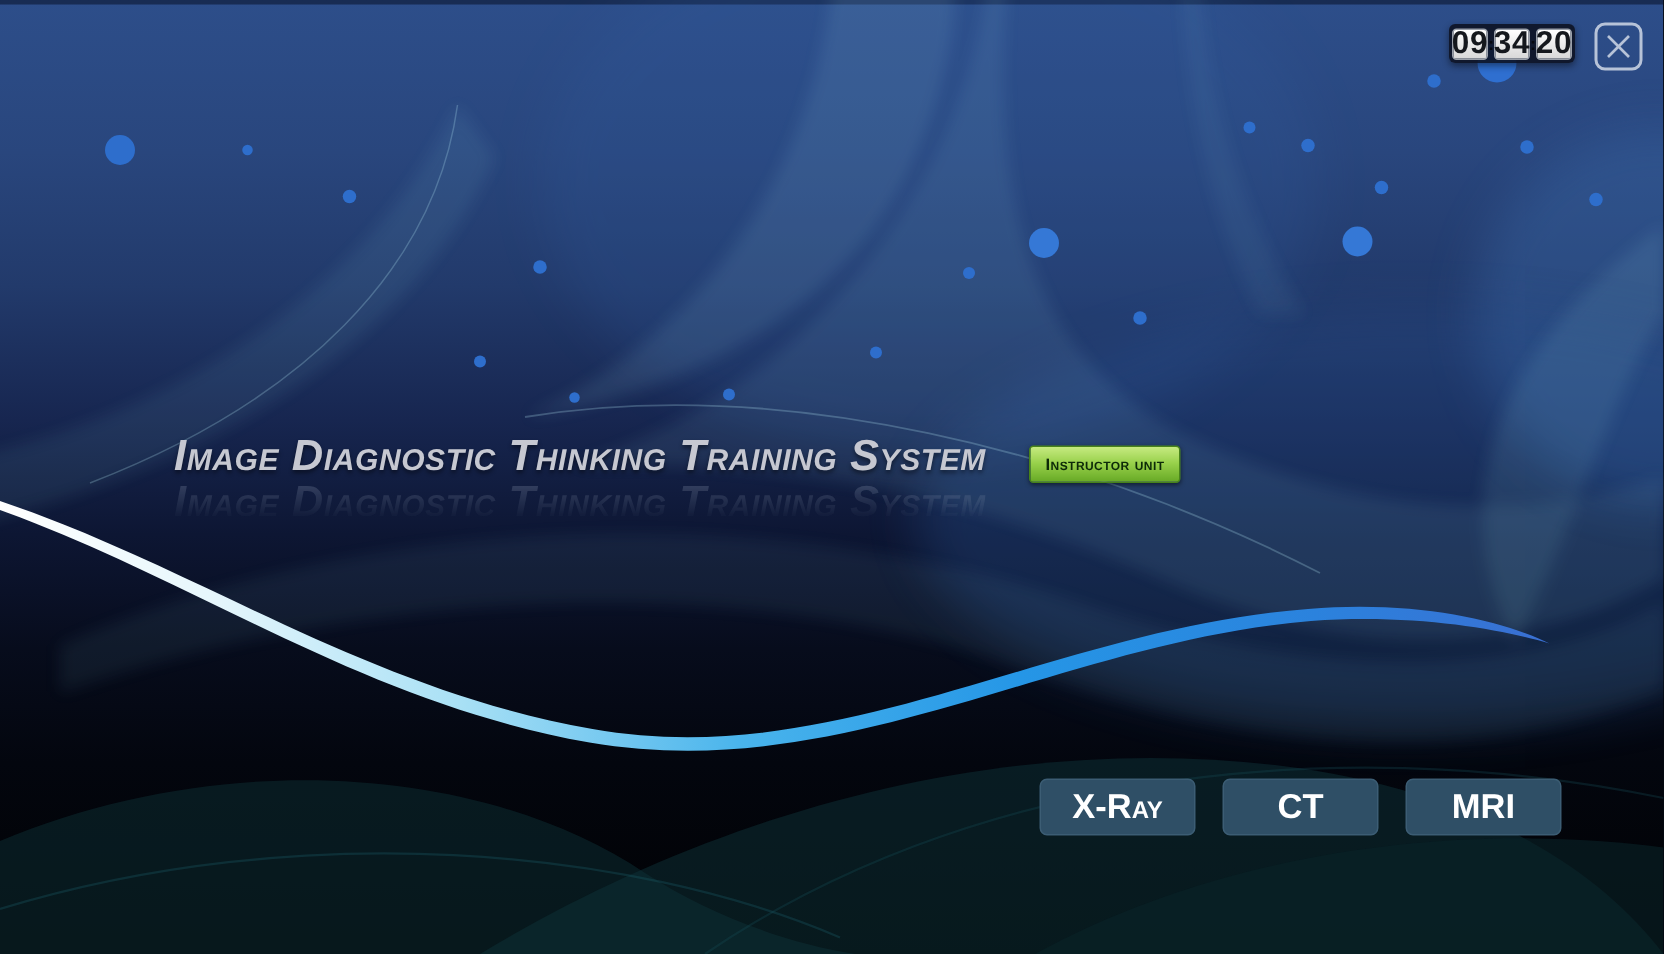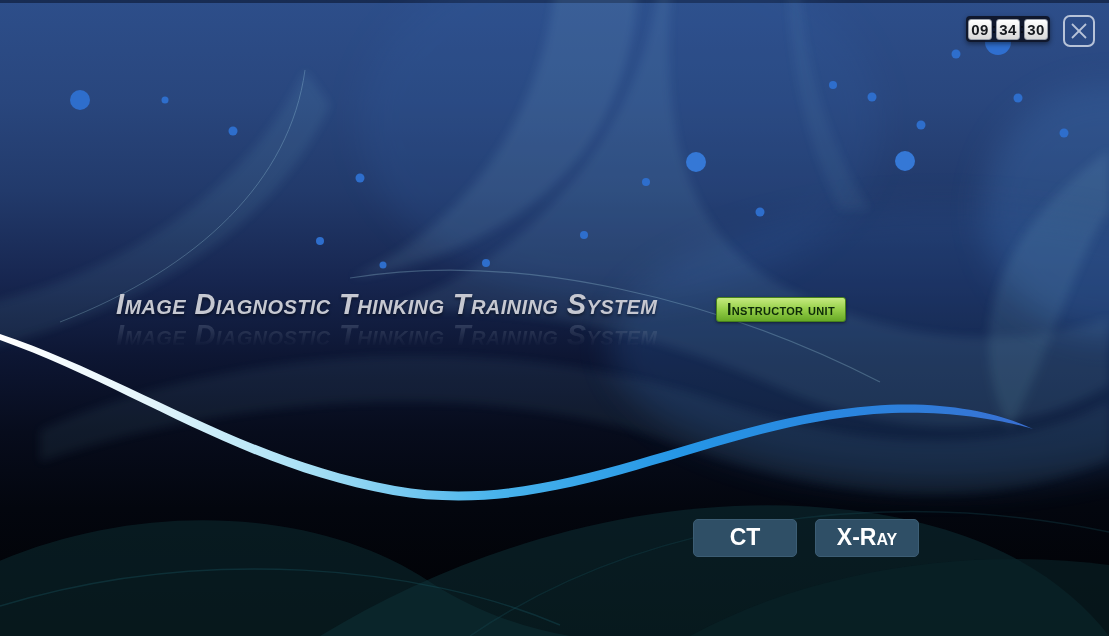--- a/index.html
+++ b/index.html
@@ -6,46 +6,46 @@
   body{font-family:"Liberation Sans",sans-serif;}
   .stage{position:relative;width:1109px;height:636px;overflow:hidden;background:#0a1020;}
   svg.bg{position:absolute;left:0;top:0;display:block;}
 
   
   .clock{position:absolute;left:966px;top:16px;width:84px;height:26px;
     background:rgba(13,19,36,.9);border-radius:4px;display:flex;align-items:center;
     justify-content:center;gap:0;padding:0 2px;box-sizing:border-box;
     box-shadow:0 2px 5px rgba(0,0,0,.45);cursor:pointer;}
   .digit{background:linear-gradient(#ffffff,#d8d8d8);border-radius:3px;color:#15181d;
-    font-weight:700;font-size:15px;width:24px;height:21px;display:flex;align-items:center;
+    font-weight:700;font-size:21px;width:24px;height:21px;display:flex;align-items:center;
     justify-content:center;letter-spacing:.5px;border:1px solid #9aa0aa;box-sizing:border-box;}
   .colon{color:#05080f;font-weight:700;font-size:12px;width:4px;text-align:center;line-height:20px;}
 
   
   .close-btn{position:absolute;left:1063px;top:15px;width:32px;height:32px;
     border:2px solid #b7c3d8;border-radius:7px;background:transparent;display:flex;
     align-items:center;justify-content:center;cursor:pointer;padding:0;box-sizing:border-box;}
 
   
   .title-wrap{position:absolute;left:116px;top:288px;font-style:italic;}
   .main-title{font-size:29px;font-weight:700;font-variant:small-caps;letter-spacing:.4px;
     color:#c6c8d1;line-height:32px;white-space:nowrap;text-shadow:0 2px 3px rgba(0,0,0,.45);}
   .reflection{position:absolute;left:0;top:31px;font-size:29px;font-weight:700;
     font-variant:small-caps;letter-spacing:.4px;line-height:32px;white-space:nowrap;
     color:#8d99b0;opacity:.34;
     -webkit-mask-image:linear-gradient(to bottom,rgba(0,0,0,.95),rgba(0,0,0,0) 88%);
     mask-image:linear-gradient(to bottom,rgba(0,0,0,.95),rgba(0,0,0,0) 88%);}
 
   
   .badge{position:absolute;left:686px;top:297px;height:25px;padding:0 10px;
-    display:flex;align-items:center;font-variant:small-caps;font-weight:700;font-size:16px;
+    display:flex;align-items:center;font-variant:small-caps;font-weight:700;font-size:11px;
     letter-spacing:.3px;color:#0d2a08;
     background:linear-gradient(#c6ea80,#97d04a 48%,#68aa26);
     border:1px solid #47821a;border-radius:3px;box-shadow:0 1px 3px rgba(0,0,0,.5);
-    box-sizing:border-box;white-space:nowrap;margin-left:30px;}
+    box-sizing:border-box;white-space:nowrap;}
 
   
   .modality-row{position:absolute;left:693px;top:519px;display:flex;gap:18px;}
   .modality-btn{width:104px;height:38px;background:#2f4f66;border:1px solid #3c5d74;
     border-radius:5px;color:#fff;font-size:23px;font-weight:700;font-variant:small-caps;
     display:flex;align-items:center;justify-content:center;cursor:pointer;
     font-family:"Liberation Sans",sans-serif;padding:0 0 2px 0;box-sizing:border-box;}
 </style>
 </head>
 <body>
@@ -132,35 +132,36 @@
       <circle cx="1064" cy="133" r="4.5"></circle>
       <circle cx="998" cy="42" r="13" fill="#2f6fd0"></circle>
     </g>
   </svg>
 
   <div class="clock">
     <span class="digit">09</span>
     <span class="colon">:</span>
     <span class="digit">34</span>
     <span class="colon">:</span>
-    <span class="digit">30</span>
+    <span class="digit">20</span>
   </div>
 
   <button class="close-btn" aria-label="Close">
     <svg width="18" height="18" viewBox="0 0 18 18">
       <line x1="2" y1="2" x2="16" y2="16" stroke="#b7c3d8" stroke-width="1.8"></line>
       <line x1="16" y1="2" x2="2" y2="16" stroke="#b7c3d8" stroke-width="1.8"></line>
     </svg>
   </button>
 
   <div class="title-wrap">
     <div class="main-title">Image Diagnostic Thinking Training System</div>
     <div class="reflection">Image Diagnostic Thinking Training System</div>
   </div>
 
   <div class="badge">Instructor unit</div>
 
   <div class="modality-row">
+    <button class="modality-btn">X-Ray</button>
     <button class="modality-btn">CT</button>
-    <button class="modality-btn">X-Ray</button>
+    <button class="modality-btn">MRI</button>
   </div>
 
 </div>
 
 </body></html>

